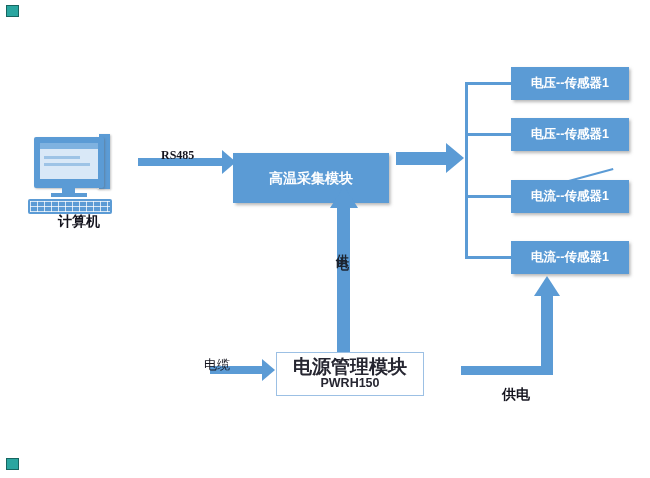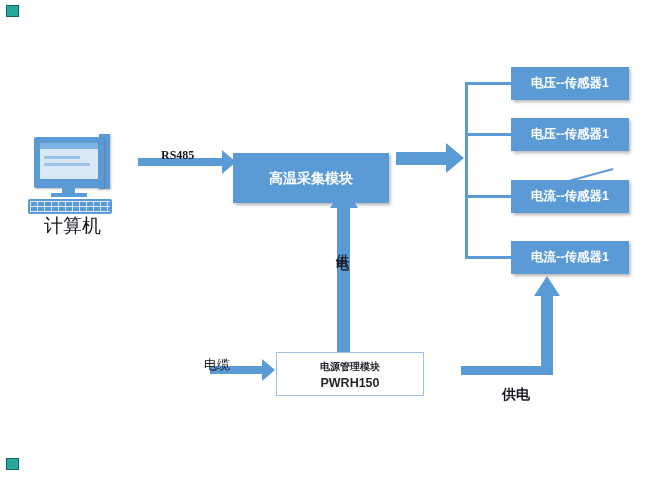--- a/index.html
+++ b/index.html
@@ -35,21 +35,21 @@
   .acq-title { font-size:14px; line-height:18px; }
   .acq-model { font-size:13px; line-height:17px; }
 
   .sensor-box { left:511px; width:118px; height:33px; color:#ffffff; font-weight:bold; font-size:12.5px; display:flex; align-items:center; justify-content:center; }
   .s1 { top:67px; } .s2 { top:118px; } .s3 { top:180px; } .s4 { top:241px; }
 
   .battery-box { left:18px; top:333px; width:192px; height:70px; display:flex; align-items:center; justify-content:center; }
   .battery-label { color:#1f3864; font-weight:bold; font-size:14px; text-decoration:line-through; }
 
   .power-box { left:276px; top:352px; width:148px; height:44px; background:#ffffff; border:1px solid #9cc0e4; display:flex; flex-direction:column; align-items:center; justify-content:center; color:#262631; font-weight:bold; }
-  .power-title { font-size:10px; line-height:17px; }
+  .power-title { font-size:19px; line-height:17px; }
   .power-model { font-size:12.5px; line-height:16px; }
 
   
   .bar { background:#5b9bd5; }
   .rs485-bar { left:138px; top:158px; width:84px; height:8px; }
   .rs485-head { left:222px; top:150px; width:0; height:0; border-top:12px solid transparent; border-bottom:12px solid transparent; border-left:14px solid #5b9bd5; }
   .rs485-label { left:161px; top:148px; font-size:12px; font-weight:bold; color:#14141e;font-family:Liberation Serif, serif; }
 
   .to-sensors-bar { left:396px; top:152px; width:50px; height:13px; }
   .to-sensors-head { left:446px; top:143px; width:0; height:0; border-top:15px solid transparent; border-bottom:15px solid transparent; border-left:18px solid #5b9bd5; }
@@ -66,21 +66,21 @@
 
   .pv-bar { left:337px; top:208px; width:13px; height:144px; }
   .pv-head { left:330px; top:186px; width:0; height:0; border-left:14px solid transparent; border-right:14px solid transparent; border-bottom:22px solid #5b9bd5; }
   .pv-label { left:333px; top:244px; writing-mode:vertical-rl; text-orientation:upright; font-size:13px; font-weight:bold; color:#1c2430; letter-spacing:3px; z-index:4; }
 
   .pr-hbar { left:461px; top:366px; width:92px; height:9px; }
   .pr-vbar { left:541px; top:296px; width:12px; height:79px; }
   .pr-head { left:534px; top:276px; width:0; height:0; border-left:13px solid transparent; border-right:13px solid transparent; border-bottom:20px solid #5b9bd5; }
   .pr-label { left:502px; top:386px; font-size:14px; font-weight:bold; color:#14141e; }
 
-  .computer-label { left:44px; top:213px; font-size:19px; font-weight:normal; color:#14141e; }
+  .computer-label { left:58px; top:213px; font-size:14px; font-weight:bold; color:#14141e; }
 </style>
 </head>
 <body>
 
 <div class="canvas">
 
   <div class="abs handle tl"></div>
   <div class="abs handle bl"></div>
 
   <div>

